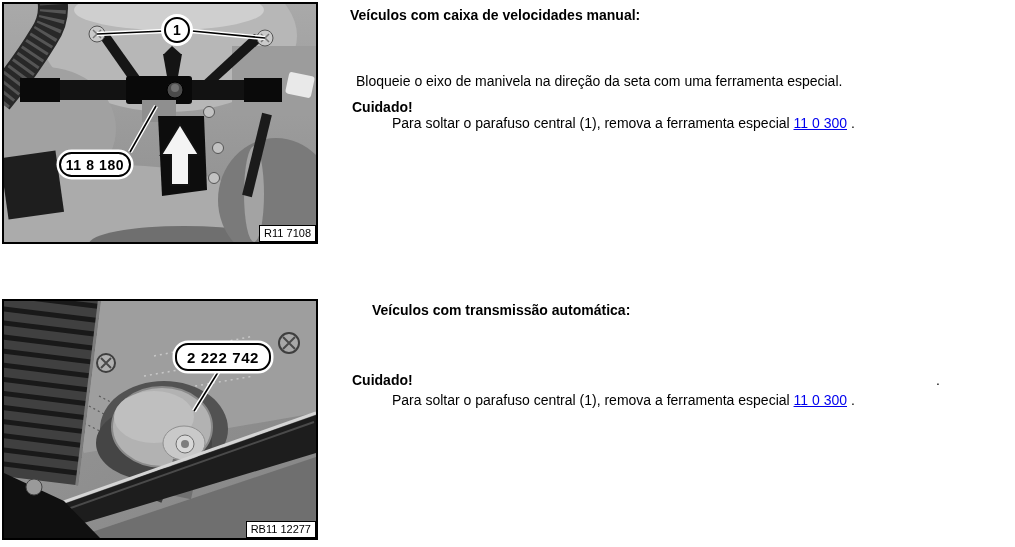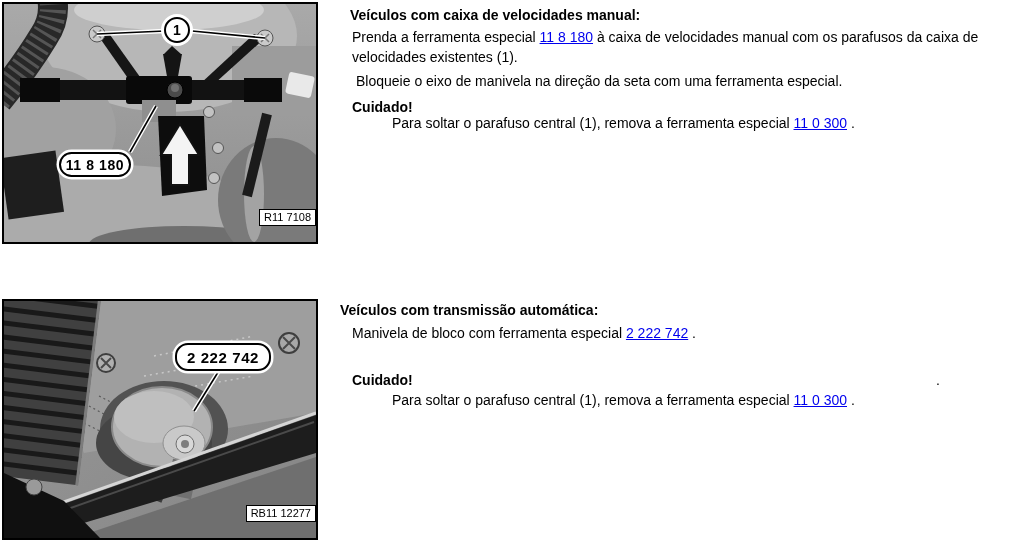--- a/index.html
+++ b/index.html
@@ -14,36 +14,36 @@
 
   .callout { position:absolute; left:160px; top:13px; width:22px; height:22px;
              background:#fff; border:2.5px solid #000; border-radius:50%;
              box-shadow:0 0 0 3px #fff; display:flex; align-items:center; justify-content:center;
              font-weight:bold; font-size:14px; color:#000; }
   .pill { position:absolute; background:#fff; border:2px solid #000; border-radius:13px;
           box-shadow:0 0 0 2.5px #fff; font-weight:bold; color:#000; white-space:nowrap;
           display:flex; align-items:center; justify-content:center; letter-spacing:.6px; }
   .pill1 { left:55px;  top:148px; width:68px; height:21px; font-size:14px; }
   .pill2 { left:171px; top:42px;  width:92px; height:24px; font-size:15px; }
-  .reftag { position:absolute; right:0; bottom:16px; background:#fff; border:1px solid #000;
+  .reftag { position:absolute; right:0; bottom:0; background:#fff; border:1px solid #000;
             font-size:11px; line-height:13px; padding:1px 4px; color:#000; white-space:nowrap; }
 
   
   .h, .t, .dot { position:absolute; margin:0; color:#000; }
   .h { font-size:14px; font-weight:bold; line-height:19px; }
   .t { font-size:14px; line-height:19.5px; }
   .lnk { color:#0000EE; text-decoration:underline; cursor:pointer; }
 
   .s1h  { left:350px; top:6px; }
   .s1p1 { left:352px; top:28px;  width:660px; }
   .s1p2 { left:356px; top:72px;  width:660px; }
   .s1c  { left:352px; top:98px; }
   .s1ct { left:392px; top:114px; width:620px; }
 
-  .s2h  { left:340px; top:301px; }
+  .s2h  { left:372px; top:301px; }
   .s2p1 { left:352px; top:324px; width:660px; }
   .s2p2 { left:352px; top:348px; width:660px; }
   .s2c  { left:352px; top:371px; }
   .s2ct { left:392px; top:391px; width:620px; }
   .dot  { left:936px; top:371px; font-size:14px; line-height:19.5px; }
 </style>
 </head>
 <body>
 
 <div class="page">
@@ -146,31 +146,29 @@
 
       <path d="M216,68 L190,110" stroke="#fff" stroke-width="4.5" fill="none"></path>
       <path d="M216,68 L190,110" stroke="#000" stroke-width="1.6" fill="none"></path>
     </svg>
     <div class="pill pill2">2 222 742</div>
     <div class="reftag">RB11 12277</div>
   </figure>
 
   <h3 class="h s1h">Veículos com caixa de velocidades manual:</h3>
 
-  <p class="t s1p1"><span>Prenda a ferramenta especial </span><a class="lnk" href="#">11 8 180</a><span> à caixa de velocidades manual com os parafusos da caixa de velocidades existentes (1).</span></p>
 
   <p class="t s1p2">Bloqueie o eixo de manivela na direção da seta com uma ferramenta especial.</p>
 
   <p class="h s1c">Cuidado!</p>
 
   <p class="t s1ct"><span>Para soltar o parafuso central (1), remova a ferramenta especial </span><a class="lnk" href="#">11 0 300</a><span> .</span></p>
 
   <h3 class="h s2h">Veículos com transmissão automática:</h3>
 
-  <p class="t s2p1"><span>Manivela de bloco com ferramenta especial </span><a class="lnk" href="#">2 222 742</a><span> .</span></p>
 
 
   <p class="h s2c">Cuidado!</p>
 
   <span class="dot">.</span>
 
   <p class="t s2ct"><span>Para soltar o parafuso central (1), remova a ferramenta especial </span><a class="lnk" href="#">11 0 300</a><span> .</span></p>
 
 </div>
 

